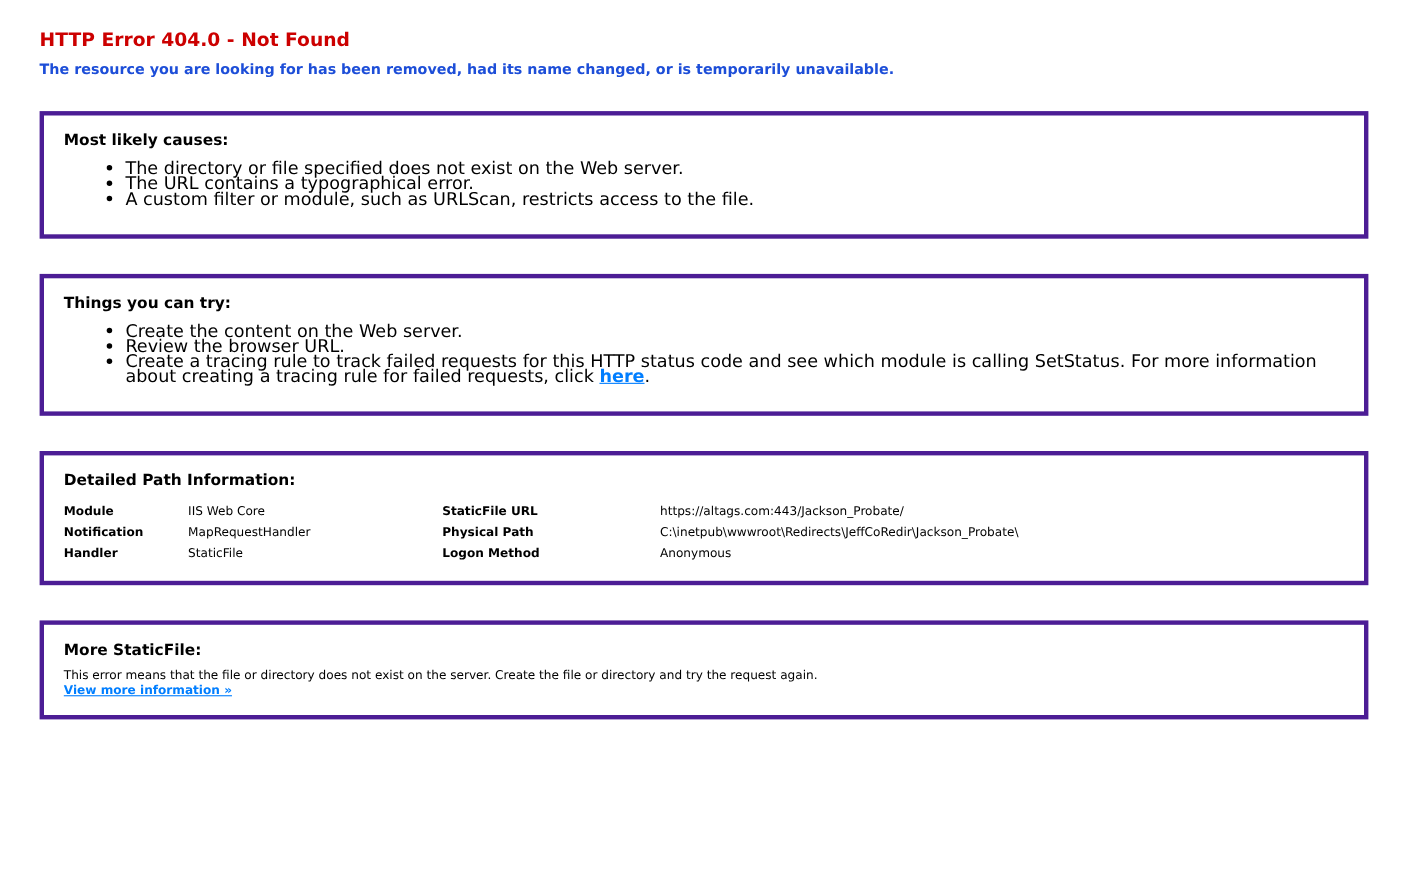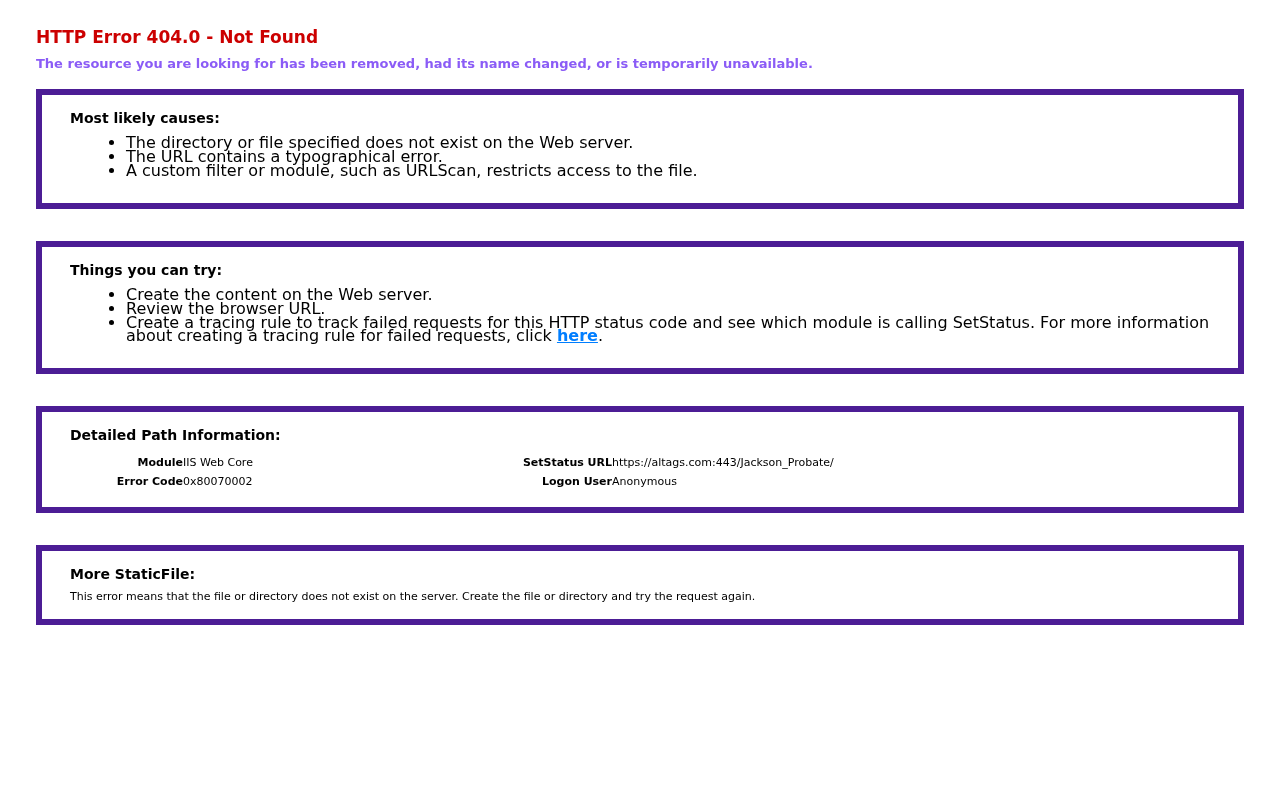--- a/index.html
+++ b/index.html
@@ -17,30 +17,30 @@
     overflow: hidden;
   }
   h1.err-title {
     margin: 0 0 11px 0;
     font-size: 17px;
     line-height: 18px;
     font-weight: bold;
     color: #CC0000;
   }
   .err-subtitle {
-    margin: 0 0 18px 0;
+    margin: 0 0 30px 0;
     font-size: 13px;
     line-height: 14px;
     font-weight: bold;
-    color: #8b5cf6;
+    color: #1d4ed8;
   }
   .box {
-    border: 6px solid #4c1d95;
+    border: 4px solid #4c1d95;
     background: #ffffff;
-    padding: 14px 18px 16px 28px;
+    padding: 14px 18px 16px 18px;
     margin-bottom: 32px;
   }
   .box h2 {
     margin: 0;
     font-size: 14px;
     line-height: 18px;
     font-weight: bold;
     color: #000000;
   }
   .box ul {
@@ -63,21 +63,20 @@
     width: 100%;
   }
   table.detail-table td {
     padding: 0;
     height: 19px;
     vertical-align: middle;
     white-space: nowrap;
   }
   td.lbl {
     font-weight: bold;
-    text-align: right;
   }
   td.lbl-1 { width: 113px; }
   td.val-1 { width: 231px; padding-left: 21px; }
   td.lbl-2 { width: 198px; }
   td.val-2 { padding-left: 25px; margin-left: 12px; }
   .more-body {
     margin-top: 7px;
     font-size: 11px;
     line-height: 13px;
   }
@@ -113,31 +112,38 @@
     </ul>
   </div>
 
   <div class="box">
     <h2>Detailed Path Information:</h2>
     <table class="detail-table">
       <tbody>
           <tr>
         <td class="lbl lbl-1">Module</td>
         <td class="val-1">IIS Web Core</td>
-        <td class="lbl lbl-2">SetStatus URL</td>
+        <td class="lbl lbl-2">StaticFile URL</td>
         <td class="val-2">https://altags.com:443/Jackson_Probate/</td>
       </tr>
       <tr>
-        <td class="lbl lbl-1">Error Code</td>
-        <td class="val-1">0x80070002</td>
-        <td class="lbl lbl-2">Logon User</td>
+        <td class="lbl lbl-1">Notification</td>
+        <td class="val-1">MapRequestHandler</td>
+        <td class="lbl lbl-2">Physical Path</td>
+        <td class="val-2">C:\inetpub\wwwroot\Redirects\JeffCoRedir\Jackson_Probate\</td>
+      </tr>
+      <tr>
+        <td class="lbl lbl-1">Handler</td>
+        <td class="val-1">StaticFile</td>
+        <td class="lbl lbl-2">Logon Method</td>
         <td class="val-2">Anonymous</td>
       </tr>
     </tbody>
       </table>
   </div>
 
   <div class="box">
     <h2>More StaticFile:</h2>
     <div class="more-body">This error means that the file or directory does not exist on the server. Create the file or directory and try the request again.</div>
+    <div class="more-link-row"><a class="blue-link" href="#">View more information »</a></div>
   </div>
 
 </div>
 
 </body></html>

